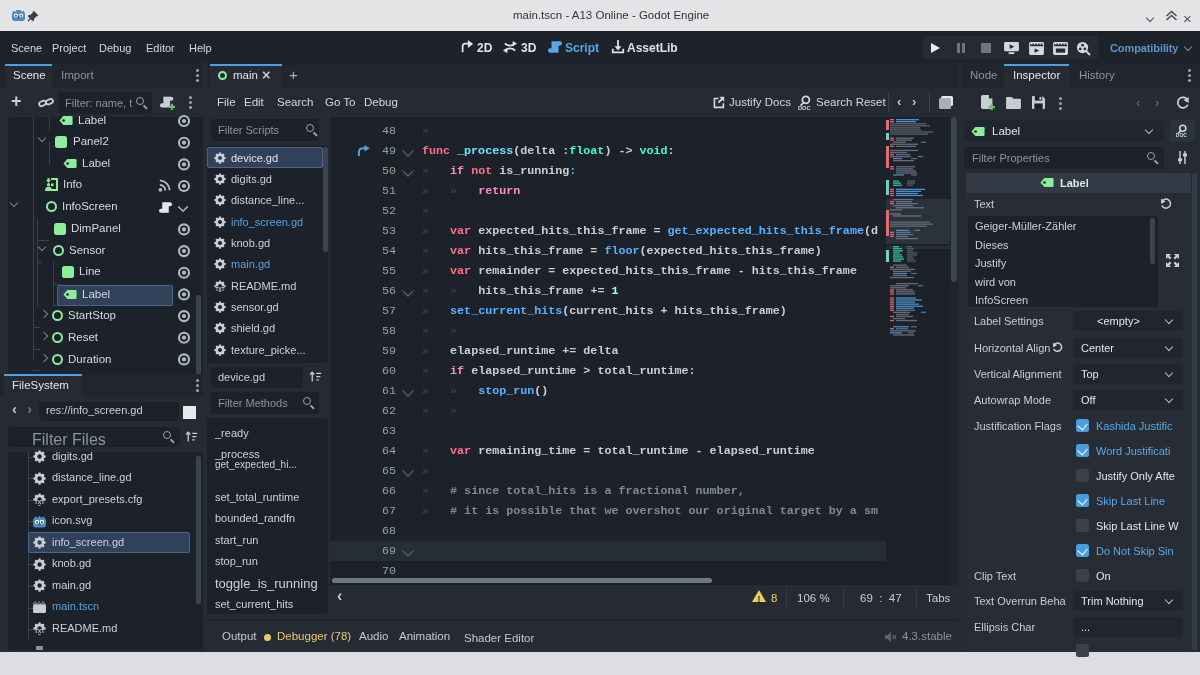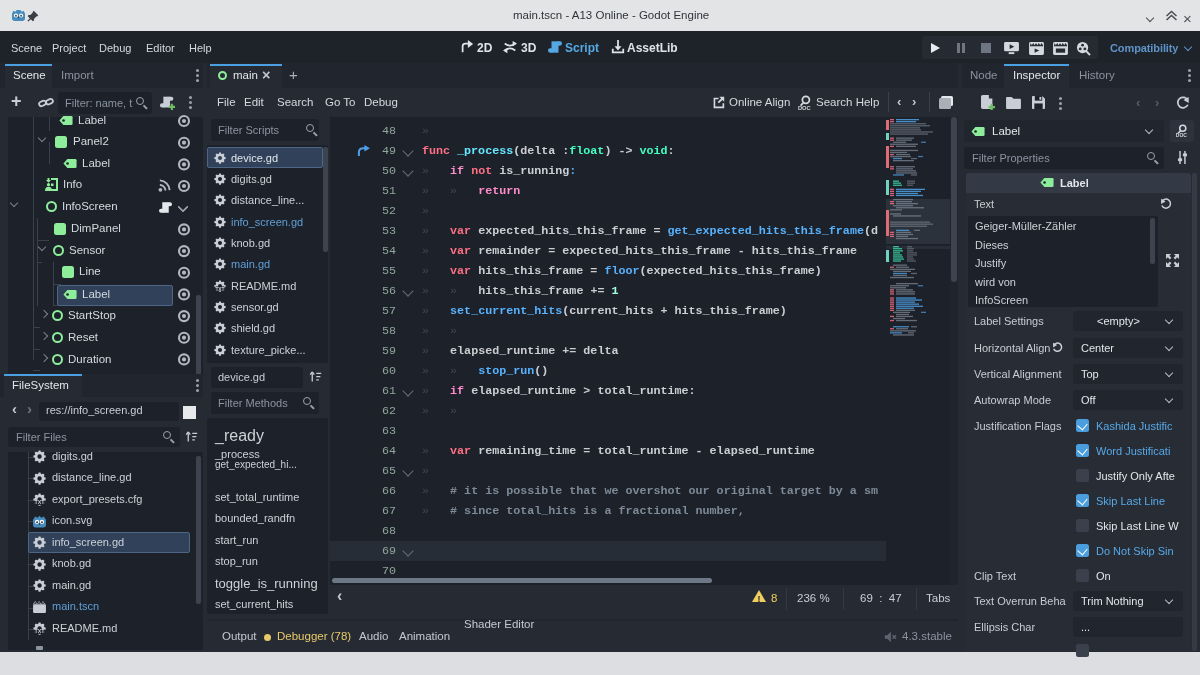--- a/index.html
+++ b/index.html
@@ -279,21 +279,21 @@
 <div class="ab" style="left:0;top:374px;width:203px;height:23px;background:#21252d"></div>
 <div class="ab" style="left:4px;top:374px;width:78px;height:23px;background:#262b33;border-top:2px solid #4aa0e0"></div>
 <div class="t" style="left:12px;top:379px;color:#e2e6ea">FileSystem</div>
 <div class="dots" style="left:196px;top:384px"></div>
 <div class="t" style="left:12px;top:400px;font-weight:700;color:#c3c9d1;font-size:15px">‹</div>
 <div class="t" style="left:27px;top:400px;font-weight:700;color:#6a7380;font-size:15px">›</div>
 <div class="w" style="left:39px;top:402px;width:140px;height:19px"></div>
 <div class="t" style="left:46px;top:404px;color:#c9ced6;font-size:11px">res://info_screen.gd</div>
 <div class="ab" style="left:183px;top:406px;width:13px;height:13px;background:#e8e9eb"></div>
 <div class="w" style="left:8px;top:427px;width:172px;height:20px"></div>
-<div class="t g" style="left:16px;top:431px;font-size:11px">Filter Files</div>
+<div class="t g" style="left:32px;top:431px;font-size:16px">Filter Files</div>
 <div class="mag" style="left:163px;top:431px"></div>
 <svg width="13" height="13" viewBox="0 0 16 16" style="left:185px;top:431px">
     <g stroke="#c9ced6" stroke-width="1.6" fill="#c9ced6">
       <path d="M4 3 V13 M4 1 L1.5 4.5 M4 1 L6.5 4.5" fill="none"></path>
       <path d="M9 3 H15 M9 7 H14 M9 11 H12" fill="none"></path>
     </g>
   </svg>
 
 <div class="w" style="left:8px;top:452px;width:195px;height:198px;border-radius:2px"></div>
 <div class="vline" style="left:28px;top:452px;height:188px"></div>
@@ -356,27 +356,27 @@
 
 <div class="t" style="left:217px;top:96px">File</div>
 <div class="t" style="left:244px;top:96px">Edit</div>
 <div class="t" style="left:277px;top:96px">Search</div>
 <div class="t" style="left:325px;top:96px">Go To</div>
 <div class="t" style="left:364px;top:96px">Debug</div>
 <svg width="13" height="13" viewBox="0 0 16 16" style="left:712px;top:96px">
     <path fill="none" stroke="#d4d9df" stroke-width="2" d="M8 3 H3 V14 H14 V9"></path>
     <path fill="#d4d9df" d="M9 1 H15 V7 L12.8 4.8 L8.5 9 L7 7.5 L11.2 3.2 Z"></path>
   </svg>
-<div class="t" style="left:729px;top:96px">Online Align</div>
+<div class="t" style="left:729px;top:96px">Justify Docs</div>
 <svg width="16" height="15" viewBox="0 0 18 17" style="left:797px;top:95px">
     <circle cx="10" cy="5.5" r="4" fill="none" stroke="#d4d9df" stroke-width="2"></circle>
     <path stroke="#d4d9df" stroke-width="2" d="M7 9 L4 12"></path>
     <text x="1" y="16.5" font-family="Liberation Sans" font-size="6.5" font-weight="bold" fill="#d4d9df">DOC</text>
   </svg>
-<div class="t" style="left:816px;top:96px">Search Help</div>
+<div class="t" style="left:816px;top:96px">Search Reset</div>
 <div class="vline" style="left:888px;top:92px;height:20px"></div>
 <div class="t" style="left:897px;top:94px;font-weight:700;color:#c3c9d1;font-size:13px">‹</div>
 <div class="t" style="left:912px;top:94px;font-weight:700;color:#c3c9d1;font-size:13px">›</div>
 <div class="vline" style="left:929px;top:92px;height:20px"></div>
 <svg width="14" height="13" viewBox="0 0 14 13" style="left:939px;top:96px">
     <rect x="2" y="0" width="12" height="10" rx="1.5" fill="#e4e8ec"></rect>
     <rect x="0" y="2" width="12" height="11" rx="1.5" fill="#aab0b8"></rect>
   </svg>
 
 <div class="w" style="left:211px;top:119px;width:108px;height:22px"></div>
@@ -432,21 +432,21 @@
 <svg width="13" height="13" viewBox="0 0 16 16" style="left:309px;top:371px">
     <g stroke="#c9ced6" stroke-width="1.6" fill="none">
       <path d="M4 3 V13 M4 1 L1.5 4.5 M4 1 L6.5 4.5 M9 3 H15 M9 7 H14 M9 11 H12"></path>
     </g>
   </svg>
 
 <div class="w" style="left:211px;top:392px;width:108px;height:22px"></div>
 <div class="t g" style="left:218px;top:397px;font-size:11px">Filter Methods</div>
 <div class="mag" style="left:303px;top:397px"></div>
 <div class="w" style="left:207px;top:418px;width:121px;height:196px;border-radius:2px"></div>
-<div class="t" style="left:215px;top:427px;color:#ccd1d8;font-size:16px">_ready</div>
+<div class="t" style="left:215px;top:427px;color:#ccd1d8;font-size:11px">_ready</div>
 <div class="t" style="left:215px;top:448px;color:#ccd1d8;font-size:11px">_process</div>
 <div class="t" style="left:215px;top:459px;color:#ccd1d8;font-size:10px">get_expected_hi...</div>
 <div class="t" style="left:215px;top:491px;color:#ccd1d8;font-size:11px">set_total_runtime</div>
 <div class="t" style="left:215px;top:512px;color:#ccd1d8;font-size:11px">bounded_randfn</div>
 <div class="t" style="left:215px;top:533.5px;color:#ccd1d8;font-size:11px">start_run</div>
 <div class="t" style="left:215px;top:555px;color:#ccd1d8;font-size:11px">stop_run</div>
 <div class="t" style="left:215px;top:576px;color:#ccd1d8;font-size:13px">toggle_is_running</div>
 <div class="t" style="left:215px;top:597.5px;color:#ccd1d8;font-size:11px">set_current_hits</div>
 
 <div class="ab" style="left:330px;top:117px;width:628px;height:468px;background:#1d222a"></div>
@@ -484,34 +484,34 @@
 <div class="fold" style="left:404px;top:387px"></div>
 <div class="fold" style="left:404px;top:467px"></div>
 <div class="fold" style="left:404px;top:547px"></div>
 <div class="ab mono" id="code" style="left:422px;top:121px;width:464px;height:460px;overflow:hidden;font-size:11.7px;line-height:20px;font-weight:600;color:#ccced3">
 <div class="cl"><b>»</b></div>
 <div class="cl"><s class="k">func</s> <s class="f">_process</s>(delta :<s class="y">float</s>) -&gt; <s class="y">void</s>:</div>
 <div class="cl"><b>»</b><s class="c">if</s> <s class="k">not</s> is_running<s class="b">:</s></div>
 <div class="cl"><b>»</b><b>»</b><s class="c">return</s></div>
 <div class="cl"><b>»</b></div>
 <div class="cl"><b>»</b><s class="k">var</s> expected_hits_this_frame = <s class="b">get_expected_hits_this_frame</s>(d</div>
+<div class="cl"><b>»</b><s class="k">var</s> hits_this_frame = <s class="b">floor</s>(expected_hits_this_frame)</div>
 <div class="cl"><b>»</b><s class="k">var</s> remainder = expected_hits_this_frame - hits_this_frame</div>
-<div class="cl"><b>»</b><s class="k">var</s> hits_this_frame = <s class="b">floor</s>(expected_hits_this_frame)</div>
 <div class="cl"><b>»</b><b>»</b>hits_this_frame += <s class="n">1</s></div>
 <div class="cl"><b>»</b><s class="b">set_current_hits</s>(current_hits + hits_this_frame)</div>
 <div class="cl"><b>»</b><b>»</b></div>
 <div class="cl"><b>»</b>elapsed_runtime += delta</div>
+<div class="cl"><b>»</b><s class="c">if</s> elapsed_runtime &gt; total_runtime:</div>
 <div class="cl"><b>»</b><b>»</b><s class="b">stop_run</s>()</div>
-<div class="cl"><b>»</b><s class="c">if</s> elapsed_runtime &gt; total_runtime:</div>
 <div class="cl"><b>»</b><b>»</b></div>
 <div class="cl"></div>
 <div class="cl"><b>»</b><s class="k">var</s> remaining_time = total_runtime - elapsed_runtime</div>
 <div class="cl"><b>»</b></div>
+<div class="cl"><b>»</b><s class="m"># since total_hits is a fractional number,</s></div>
 <div class="cl"><b>»</b><s class="m"># it is possible that we overshot our original target by a sm</s></div>
-<div class="cl"><b>»</b><s class="m"># since total_hits is a fractional number,</s></div>
 </div>
 
 
 <div class="ab" style="left:886px;top:117px;width:64px;height:468px;background:#1d222a"></div>
 <div class="ab" style="left:886px;top:199px;width:64px;height:45px;background:#2b323c"></div><div class="ab" style="left:886px;top:246px;width:64px;height:3px;background:#272e37"></div><svg width="60" height="260" viewBox="0 0 60 260" style="left:887px;top:119px">
     <rect x="3" y="0.0" width="4" height="1.3" fill="#ff7085" fill-opacity="0.80"></rect>
     <rect x="9" y="0.0" width="23" height="1.3" fill="#57b3ff" fill-opacity="0.75"></rect>
     <rect x="3" y="2.0" width="4" height="1.3" fill="#ff7085" fill-opacity="0.80"></rect>
     <rect x="9" y="2.0" width="20" height="1.3" fill="#57b3ff" fill-opacity="0.75"></rect>
     <rect x="3" y="4.1" width="36" height="1.3" fill="#8b95a3" fill-opacity="0.55"></rect>
@@ -651,32 +651,32 @@
 <div class="ab" style="left:950px;top:117px;width:8px;height:468px;background:#20252d"></div>
 <div class="ab" style="left:951px;top:117px;width:6px;height:165px;background:#3d4450;border-radius:3px"></div>
 <div class="ab" style="left:332px;top:578px;width:380px;height:5px;background:#6e7786;border-radius:2.5px"></div>
 
 
 <div class="t" style="left:337px;top:587px;font-weight:700;color:#c3c9d1;font-size:16px">‹</div>
 <div class="ab" style="left:752px;top:590px;width:0;height:0;border-left:7px solid transparent;border-right:7px solid transparent;border-bottom:12px solid #f0cf5e"></div>
 <div class="t" style="left:757.5px;top:594px;color:#262b33;font-size:9px;font-weight:700">!</div>
 <div class="t" style="left:771px;top:592px;color:#f0cf5e">8</div>
 <div class="vline" style="left:786px;top:588px;height:22px;background:#333a44"></div>
-<div class="t" style="left:797px;top:592px;color:#c9ced6">236 %</div>
+<div class="t" style="left:797px;top:592px;color:#c9ced6">106 %</div>
 <div class="vline" style="left:843px;top:588px;height:22px;background:#333a44"></div>
 <div class="t" style="left:860px;top:592px;color:#c9ced6">69&nbsp;&nbsp;:&nbsp;&nbsp;47</div>
 <div class="vline" style="left:916px;top:588px;height:22px;background:#333a44"></div><div class="t" style="left:926px;top:592px;color:#c9ced6">Tabs</div>
 
 <div class="ab" style="left:207px;top:619px;width:751px;height:33px;background:#262b33;border-top:2px solid #21252d"></div>
 <div class="t" style="left:222px;top:630px;color:#c3c9d1">Output</div>
 <div class="ab" style="left:264px;top:634px;width:7px;height:7px;border-radius:50%;background:#e8c96a"></div>
 <div class="t" style="left:277px;top:630px;color:#e8c96a">Debugger (78)</div>
 <div class="t" style="left:359px;top:630px;color:#c3c9d1">Audio</div>
 <div class="t" style="left:399px;top:630px;color:#c3c9d1">Animation</div>
-<div class="t" style="left:464px;top:618px;color:#c3c9d1">Shader Editor</div>
+<div class="t" style="left:464px;top:632px;color:#c3c9d1">Shader Editor</div>
 <svg width="12" height="12" viewBox="0 0 14 14" style="left:884px;top:631px">
     <path fill="#5d6470" d="M1 5 H4 L8 1 V13 L4 9 H1 Z"></path>
     <path stroke="#5d6470" stroke-width="1.5" d="M10 5 L14 9 M14 5 L10 9"></path>
   </svg>
 <div class="t" style="left:902px;top:630px;color:#8a93a0">4.3.stable</div>
 
 
 <div class="ab" style="left:962px;top:63px;width:238px;height:25px;background:#21252d"></div>
 <div class="t g" style="left:970px;top:69px">Node</div>
 <div class="ab" style="left:1004px;top:64px;width:65px;height:24px;background:#262b33;border-top:2px solid #4aa0e0"></div>

